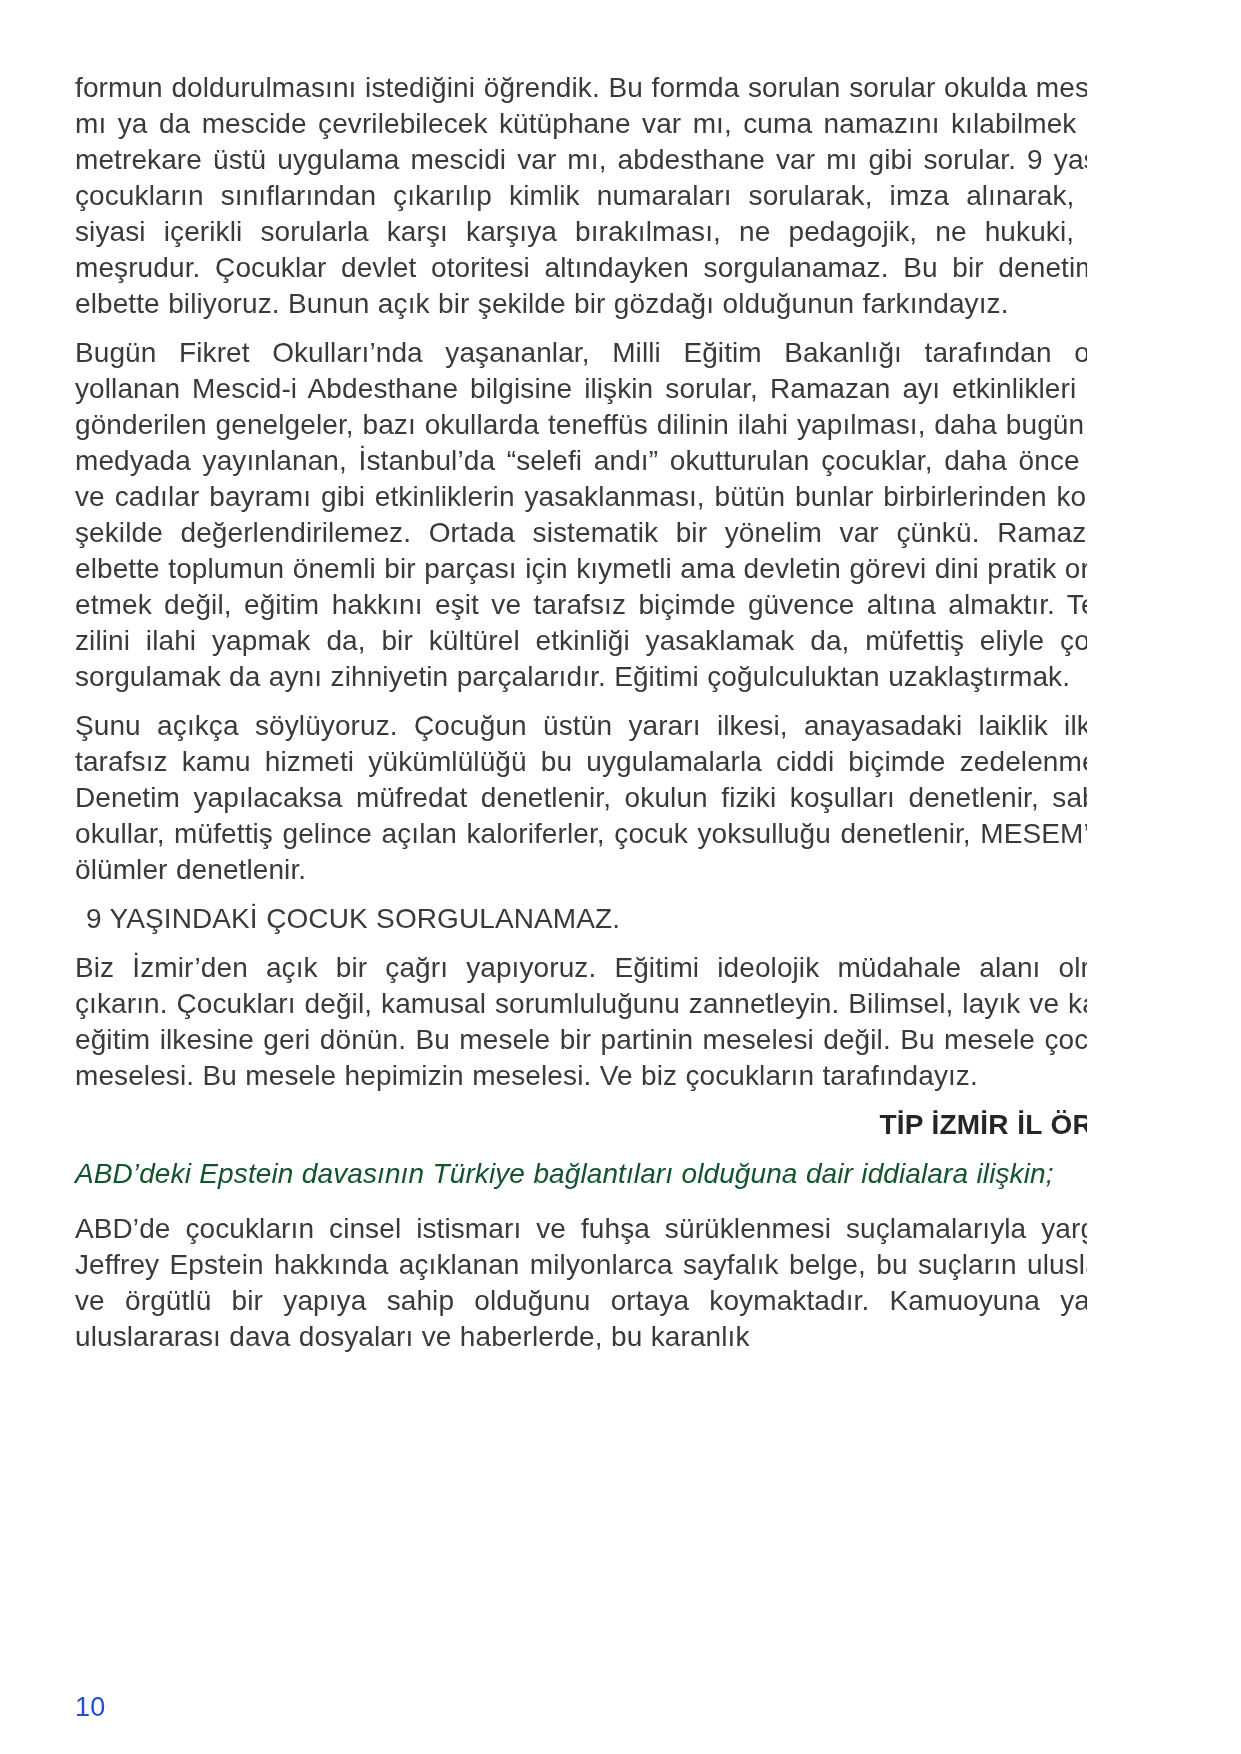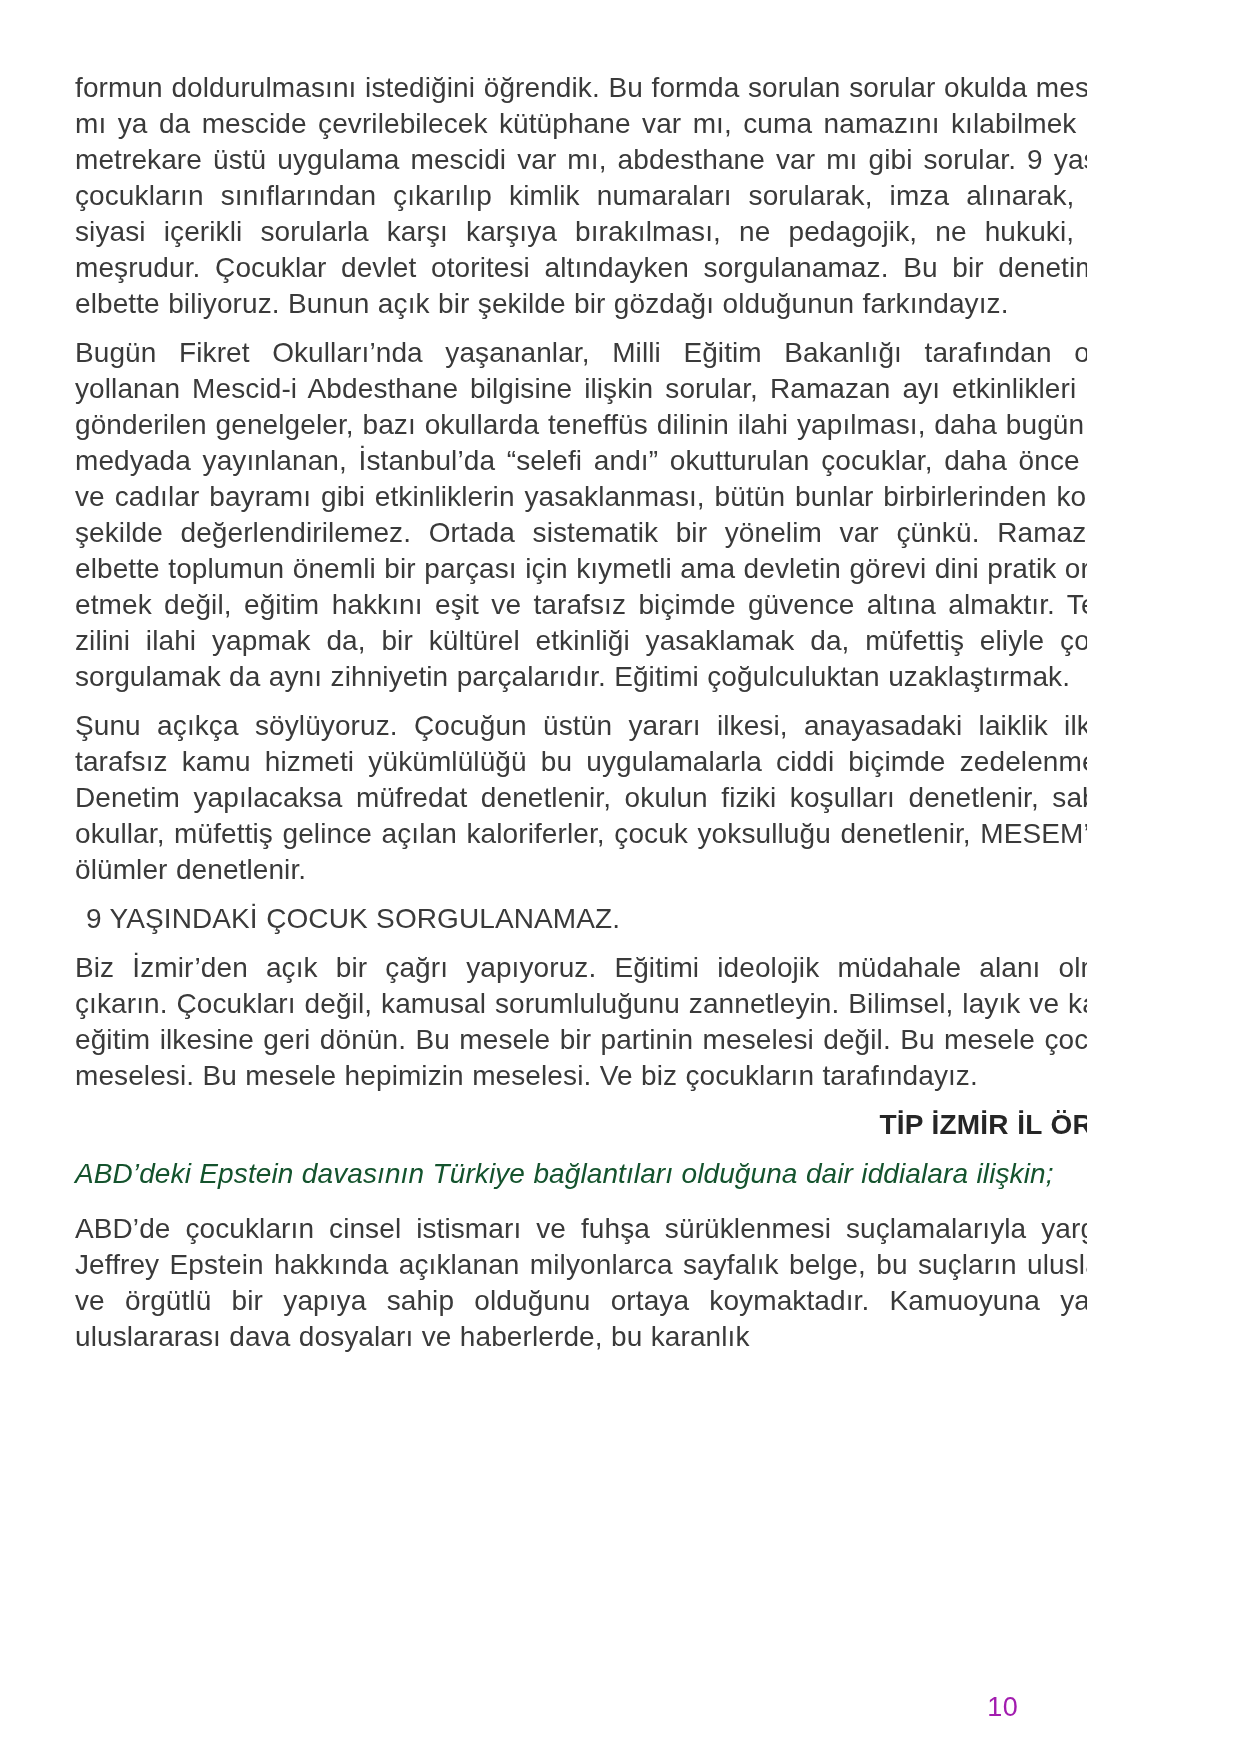--- a/index.html
+++ b/index.html
@@ -59,25 +59,25 @@
   .section-break {
     margin-top: 72px;
   }
 
   .page-footer {
     position: absolute;
     left: 75px;
     right: 69px;
     bottom: 32px;
     display: flex;
-    justify-content: flex-end;
+    justify-content: flex-start;
     align-items: baseline;
     font-size: 27px;
     line-height: 30px;
-    color: #a21caf;
+    color: #1d4ed8;
     letter-spacing: 0.3px;
   }
 </style>
 </head>
 <body>
 
 <div class="page">
 
   <main class="content">
 

